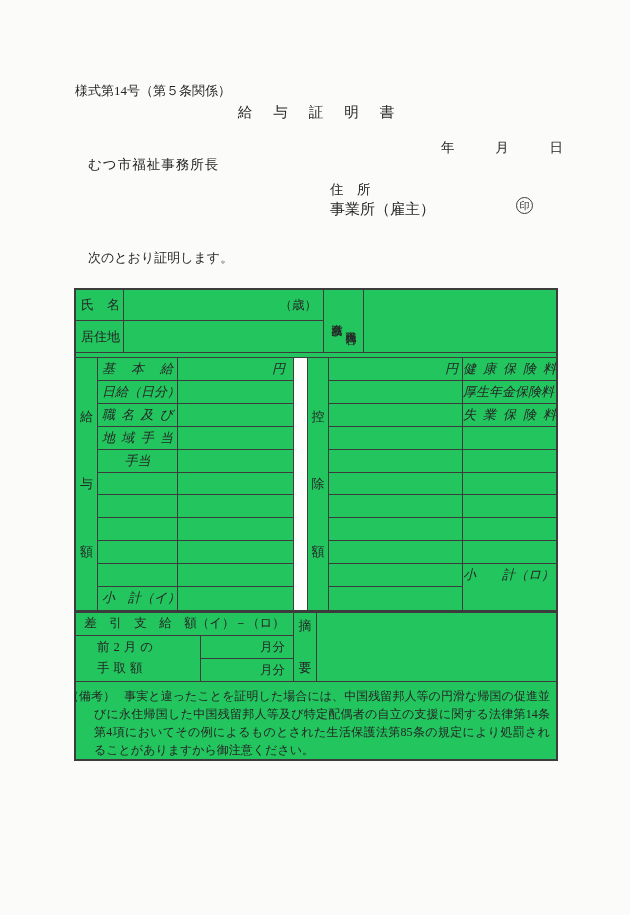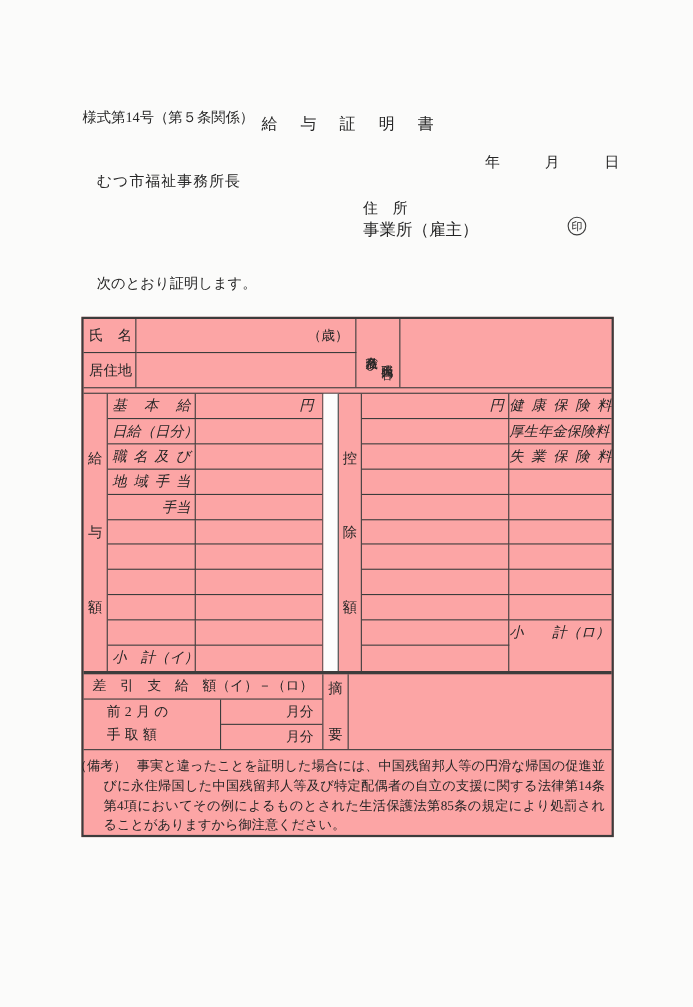--- a/index.html
+++ b/index.html
@@ -7,37 +7,37 @@
   body {
     position:relative;
     background:#fbfbfa;
     color:#262626;
     font-family:"Liberation Serif","DejaVu Serif",serif;
     overflow:hidden;
   }
   .abs { position:absolute; }
 
   
-  .form-no   { left:75px;  top:98px;  font-size:13px; }
+  .form-no   { left:75px;  top:82px;  font-size:13px; }
   .doc-title { left:74px;  top:103px; width:484px; text-align:center;
                font-size:14.5px; letter-spacing:21px; text-indent:21px; }
   .date-line { left:441px; top:139px; width:122px; display:flex;
                justify-content:space-between; font-size:13.5px; }
   .addressee { left:88px;  top:156px; font-size:13.5px; letter-spacing:1px; }
   .addr-lbl  { left:330px; top:181px; font-size:13.5px; }
   .emp-lbl   { left:330px; top:200px; font-size:15px; }
   .seal { left:516px; top:197px; width:17px; height:17px; border:1px solid #3c3c3c;
           border-radius:50%; display:flex; align-items:center; justify-content:center;
           font-size:10px; }
   .intro { left:88px; top:249px; font-size:13px; }
 
   
   .formtable { left:74px; top:288px; width:484px; height:473px;
                border:2px solid #3c3c3c; display:flex; flex-direction:column;
-               background:#fca5a5; font-size:12.5px; }
+               background:#22c55e; font-size:12.5px; }
 
   
   .secA { height:64px; border-bottom:1px solid #3c3c3c;
           display:grid; grid-template-columns:48px 200px 40px 1fr;
           grid-template-rows:1fr 1fr; }
   .a11 { grid-area:1/1; } .a12 { grid-area:1/2; }
   .a21 { grid-area:2/1; } .a22 { grid-area:2/2; }
   .aJob  { grid-area:1/3/3/4; } .aCont { grid-area:1/4/3/5; }
   .secA > div { display:flex; align-items:center; }
   .a11,.a21 { border-right:1px solid #3c3c3c; padding-left:5px; font-size:13px; }
@@ -60,21 +60,21 @@
   .groupcol.g2 { width:21px; }
   .gridB { display:grid; grid-template-rows:repeat(11,1fr); }
   .gridL { width:196px; grid-template-columns:80px 1fr; border-right:1px solid #3c3c3c; }
   .gapcol { width:14px; border-right:1px solid #3c3c3c; background:#fdfdfc; }
   .gridR { flex:1; grid-template-columns:134px 1fr; }
   .gridB > div { border-bottom:1px solid #3c3c3c; line-height:22px; font-size:13px;
                  overflow:hidden; white-space:nowrap;font-style:italic; }
   .gridB > div:nth-child(odd) { border-right:1px solid #3c3c3c; padding:0 4px; }
   .gridB > div:nth-last-child(-n+2) { border-bottom:none; }
   .j { text-align:justify; text-align-last:justify; text-justify:inter-character; }
-  .ralign { text-align:right; }
+  .ralign { text-align:center; }
   .yencell { text-align:right; padding-right:8px; }
 
   
   .secC { height:69px; border-bottom:1px solid #3c3c3c; display:flex; }
   .gridC { width:218px; border-right:1px solid #3c3c3c; display:grid;
            grid-template-columns:125px 1fr; grid-template-rows:1fr 1fr 1fr; }
   .cNet { grid-area:1/1/2/3; border-bottom:1px solid #3c3c3c; text-align:center;
           line-height:21px; font-size:12.5px; }
   .cLab { grid-area:2/1/4/2; border-right:1px solid #3c3c3c; display:flex;
           flex-direction:column; justify-content:space-evenly; padding-left:21px;

